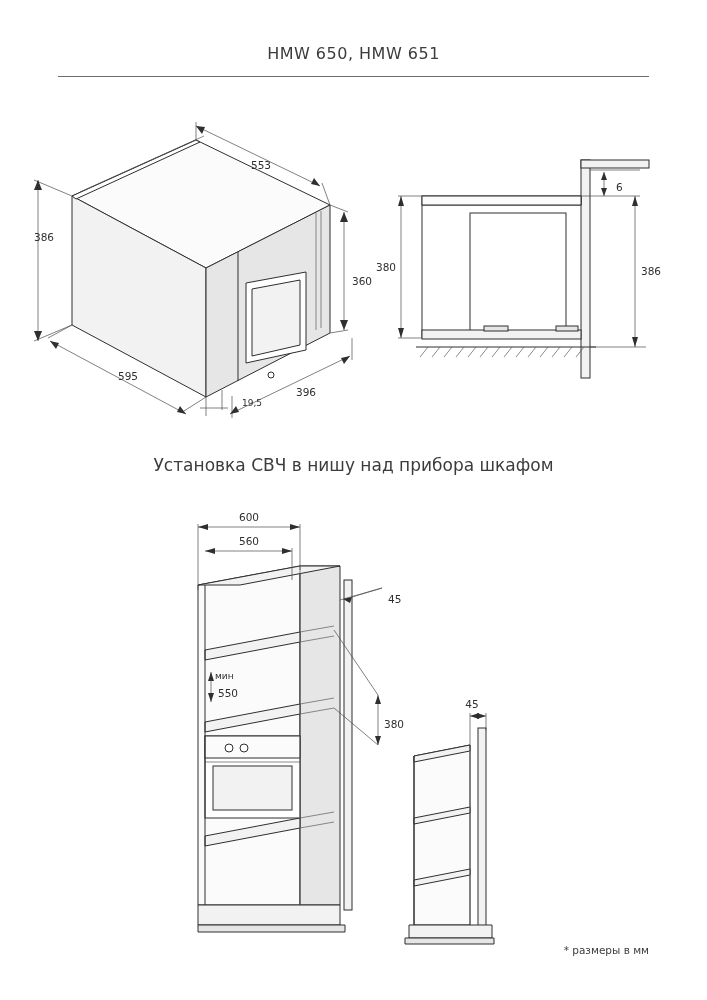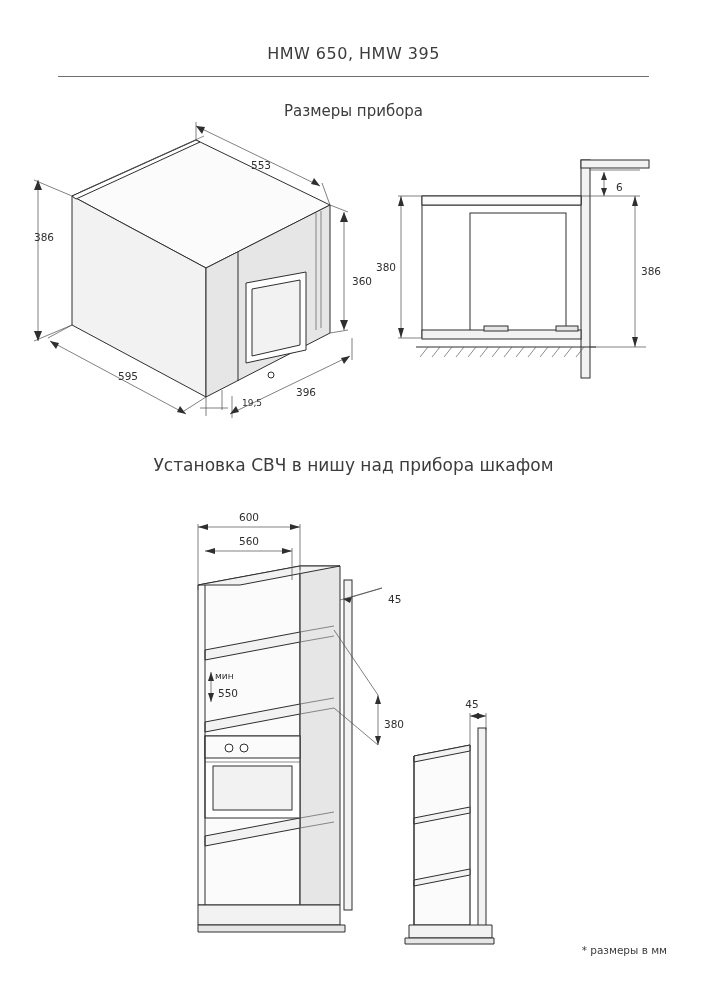--- a/index.html
+++ b/index.html
@@ -46,21 +46,21 @@
   .section-title.s1 {
     top: 102px;
     font-size: 15px;
   }
   .section-title.s2 {
     top: 455px;
     font-size: 17px;
   }
   .footnote {
     position: absolute;
-    right: 40px;
+    right: 58px;
     top: 944px;
     font-size: 10.5px;
     color: #3c3c3c;
   }
   svg.figure {
     position: absolute;
     left: 0; top: 0;
     width: 707px;
     height: 1000px;
   }
@@ -80,24 +80,23 @@
     font-family: "DejaVu Sans", sans-serif;
     font-size: 9px;
     fill: #2f2f2f;
   }
 </style>
 </head>
 <body>
 
 <div class="page">
 
-  <div class="doc-title">HMW 650, HMW 395</div>
+  <div class="doc-title">HMW 650, HMW 651</div>
   <div class="title-rule"></div>
 
-  <div class="section-title s1">Размеры прибора</div>
   <div class="section-title s2">Установка СВЧ в нишу над прибора шкафом</div>
 
   <svg class="figure" viewBox="0 0 707 1000">
 
     <g>
 
       <polygon class="fill-lt" points="72,196 196,140 330,205 206,268"></polygon>
 
       <polygon class="fill-md" points="72,196 206,268 206,397 72,325"></polygon>
 

